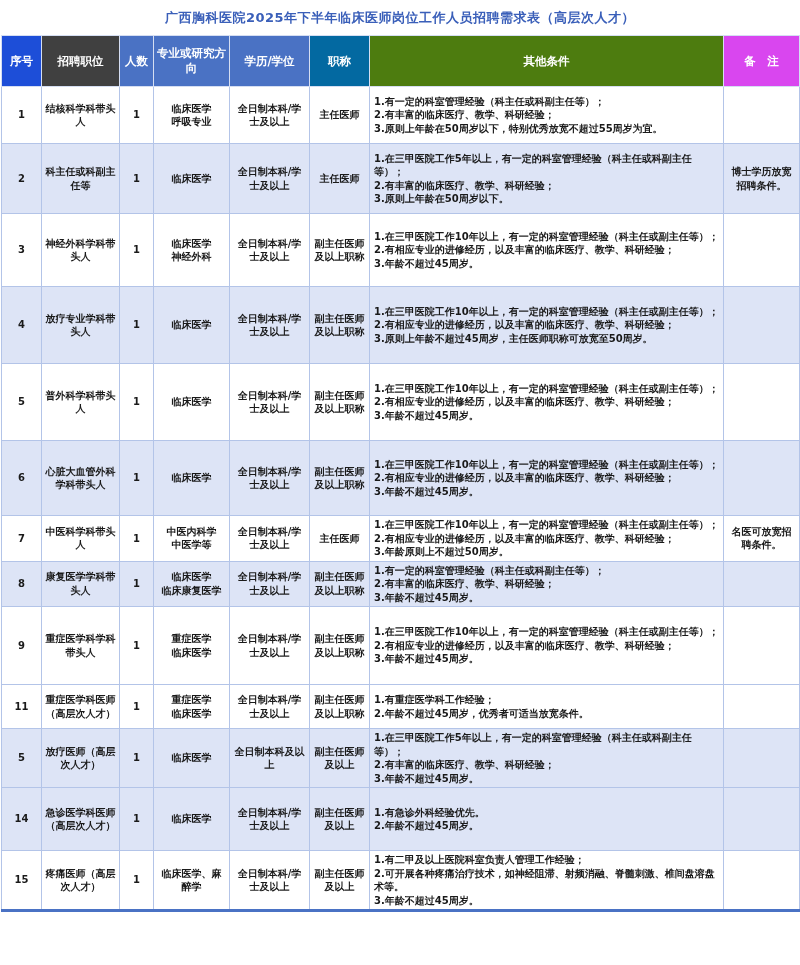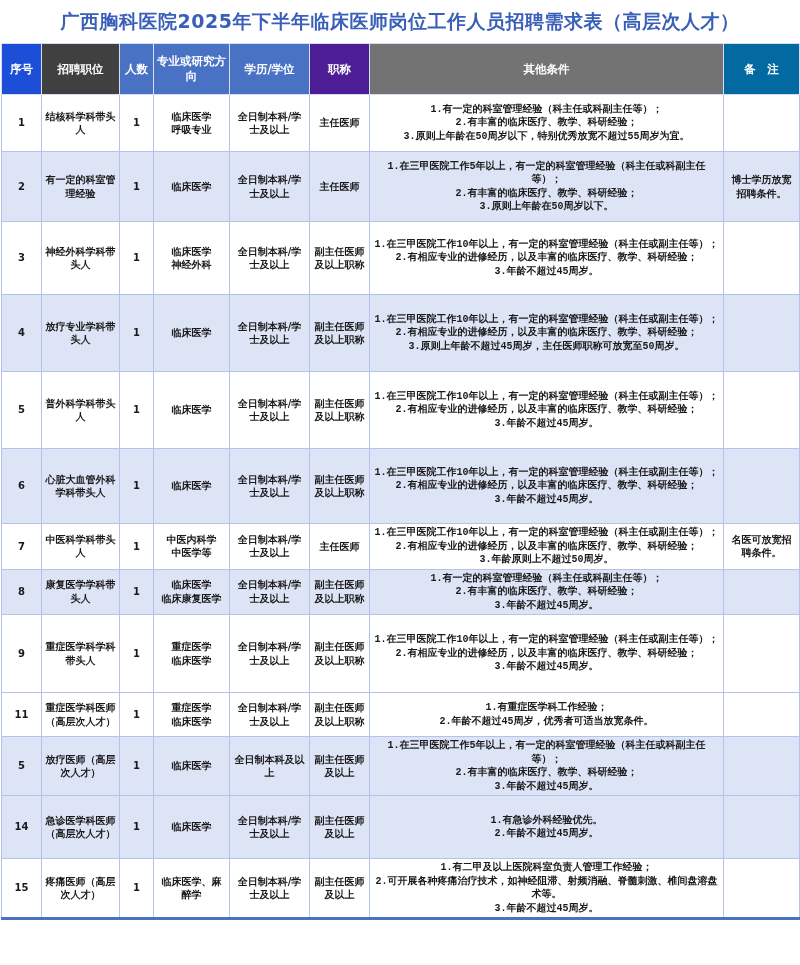--- a/index.html
+++ b/index.html
@@ -1,35 +1,35 @@
 <!DOCTYPE html>
 <html><head>
 <meta charset="utf-8">
 <style>
   html,body{margin:0;padding:0;background:#ffffff;}
   body{width:800px;font-family:"DejaVu Sans",sans-serif;color:#1a1a1a;}
   .page-title{
-    text-align:center;font-weight:bold;font-size:19px;letter-spacing:.5px;
+    text-align:center;font-weight:bold;font-size:13px;letter-spacing:.5px;
     padding:9px 0 8px 0;
   }
   table{
     border-collapse:collapse;table-layout:fixed;width:798px;margin:0 0 0 1px;
     border:1px solid #b3c4e8;border-bottom:3px solid #4a72c4;
   }
   th{
     color:#ffffff;font-weight:bold;font-size:11.5px;
     border:1px solid #d5def2;height:46px;padding:2px;line-height:1.3;
     text-align:center;vertical-align:middle;
   }
   td{
     border:1px solid #b3c4e8;font-size:10px;font-weight:bold;
     text-align:center;vertical-align:middle;padding:2px 3px;
     line-height:1.35;white-space:pre-line;word-break:break-all;
   }
-  td.cond{text-align:center;padding:2px 4px;font-family:Liberation Mono, monospace;}
+  td.cond{text-align:left;padding:2px 4px;}
   tr.band td{background:#dde4f6;}
 </style>
 </head>
 <body>
 
 <div class="page-title" style="color: rgb(58, 95, 185);">广西胸科医院2025年下半年临床医师岗位工作人员招聘需求表（高层次人才）</div>
 
 <table>
   <colgroup>
     <col style="width:40px">
@@ -41,42 +41,42 @@
     <col style="width:354px">
       <col style="width:76px">
   </colgroup>
   <thead>
     <tr id="head-row">
         <th style="background: #1d4ed8;">序号</th>
         <th style="background: #404040;">招聘职位</th>
         <th style="background: rgb(74, 114, 196);">人数</th>
         <th style="background: rgb(74, 114, 196);">专业或研究方向</th>
         <th style="background: rgb(74, 114, 196);">学历/学位</th>
-        <th style="background: #4c1d95;">职称</th>
-        <th style="background: #737373;">其他条件</th>
-        <th style="background: #0369a1;">备　注</th>
+        <th style="background: #0369a1;">职称</th>
+        <th style="background: #4d7c0f;">其他条件</th>
+        <th style="background: #d946ef;">备　注</th>
       </tr>
   </thead>
   <tbody id="table-body">
       <tr style="height: 57px;">
         <td>1</td>
         <td>结核科学科带头人</td>
         <td>1</td>
         <td>临床医学
 呼吸专业</td>
         <td>全日制本科/学士及以上</td>
         <td>主任医师</td>
         <td class="cond">1.有一定的科室管理经验（科主任或科副主任等）；
 2.有丰富的临床医疗、教学、科研经验；
 3.原则上年龄在50周岁以下，特别优秀放宽不超过55周岁为宜。</td>
         <td></td>
       </tr>
       <tr class="band" style="height: 70px;">
         <td>2</td>
-        <td>有一定的科室管理经验</td>
+        <td>科主任或科副主任等</td>
         <td>1</td>
         <td>临床医学</td>
         <td>全日制本科/学士及以上</td>
         <td>主任医师</td>
         <td class="cond">1.在三甲医院工作5年以上，有一定的科室管理经验（科主任或科副主任等）；
 2.有丰富的临床医疗、教学、科研经验；
 3.原则上年龄在50周岁以下。</td>
         <td>博士学历放宽招聘条件。</td>
       </tr>
       <tr style="height: 73px;">

